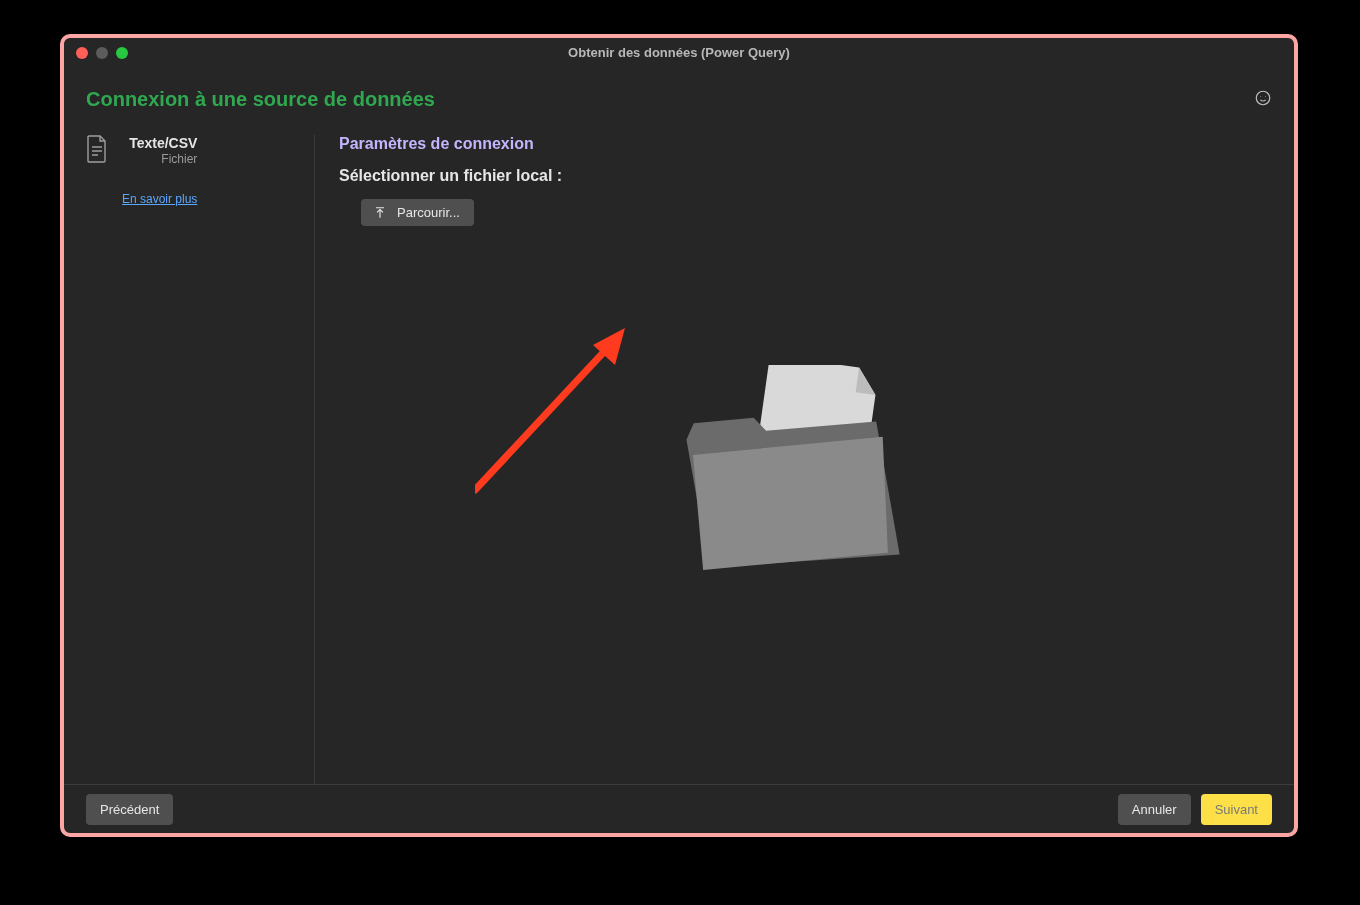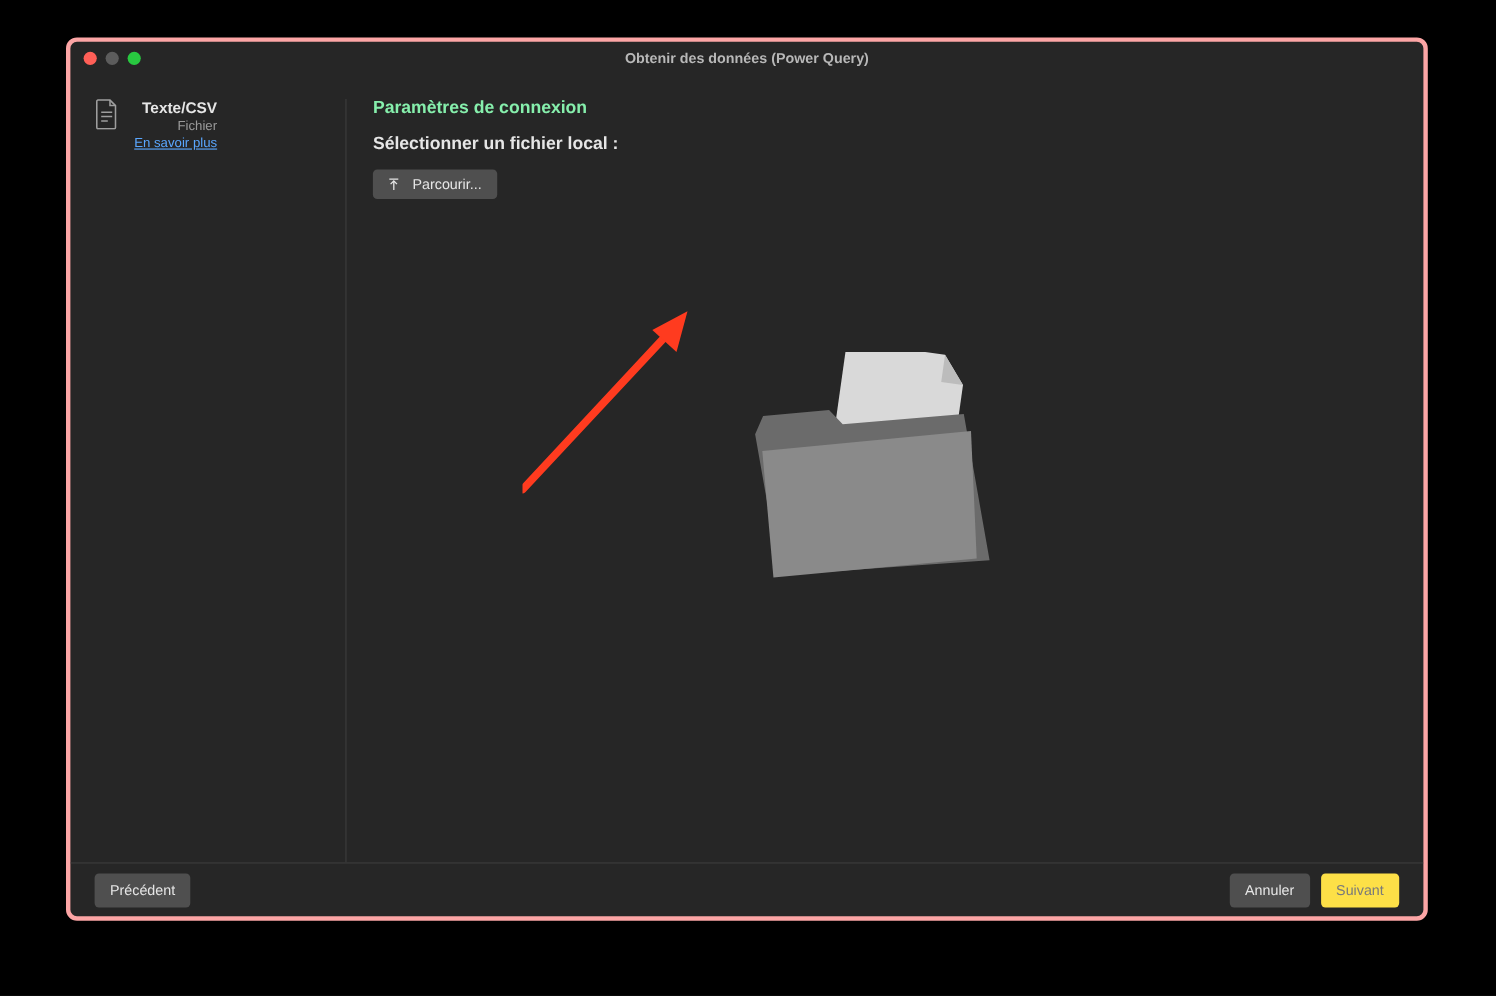--- a/index.html
+++ b/index.html
@@ -95,52 +95,53 @@
   }
   .src-sub {
     font-size: 12px;
     color: #9a9a9a;
     margin-top: 1px;
   }
   .learn-more {
     font-size: 12px;
     color: #5aa7ff;
     text-decoration: underline;
-    margin-top: 2px;
+    margin-top: 26px;
     display: inline-block;
     cursor: pointer;
   }
   .right-col {
     flex: 1;
     padding-left: 24px;
     position: relative;
   }
   .params-title {
     font-size: 16px;
     font-weight: 700;
-    color: #86efac;
+    color: #c4b5fd;
   }
   .select-label {
     font-size: 16px;
     font-weight: 700;
     color: #e6e6e6;
     margin-top: 14px;
   }
   .browse-btn {
     margin-top: 14px;
     display: inline-flex;
     align-items: center;
     gap: 10px;
     background: #4f4f4f;
     color: #e6e6e6;
     border: none;
     border-radius: 4px;
     padding: 6px 14px 6px 12px;
     font-size: 13px;
     cursor: pointer;
+    margin-left: 22px;
   }
   .browse-btn svg { display:block; }
 
   .illustration {
     position: absolute;
     left: 360px;
     top: 230px;
     pointer-events: none;
   }
 
@@ -184,20 +185,31 @@
 
   <div class="titlebar">
     <div class="traffic-lights">
       <div class="tl red"></div>
       <div class="tl yellow"></div>
       <div class="tl green"></div>
     </div>
     <div class="title">Obtenir des données (Power Query)</div>
   </div>
 
+  <div class="header-row">
+    <div class="page-title">Connexion à une source de données</div>
+    <div class="smiley">
+      <svg width="18" height="18" viewBox="0 0 24 24" fill="none" stroke="currentColor" stroke-width="1.6">
+        <circle cx="12" cy="12" r="9"></circle>
+        <circle cx="9" cy="10" r="0.6" fill="currentColor" stroke="none"></circle>
+        <circle cx="15" cy="10" r="0.6" fill="currentColor" stroke="none"></circle>
+        <path d="M8.5 14.5c1 1 2 1.5 3.5 1.5s2.5-.5 3.5-1.5"></path>
+      </svg>
+    </div>
+  </div>
 
   <div class="body">
 
     <div class="left-col">
       <div class="file-icon">
         <svg width="22" height="28" viewBox="0 0 22 28" fill="none" stroke="currentColor" stroke-width="1.4">
           <path d="M3 1h11l5 5v20a1 1 0 0 1-1 1H3a1 1 0 0 1-1-1V2a1 1 0 0 1 1-1z"></path>
           <path d="M14 1v5h5"></path>
           <line x1="6" y1="12" x2="16" y2="12"></line>
           <line x1="6" y1="16" x2="16" y2="16"></line>

